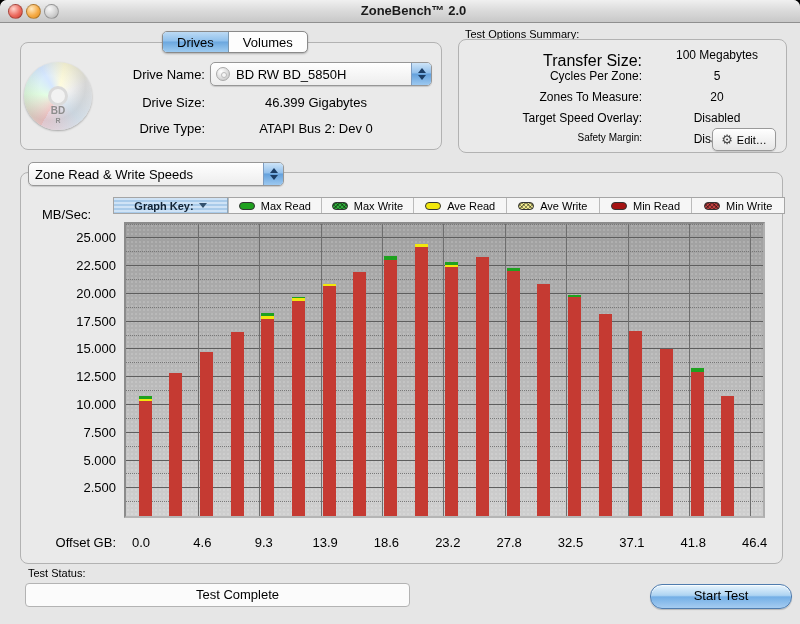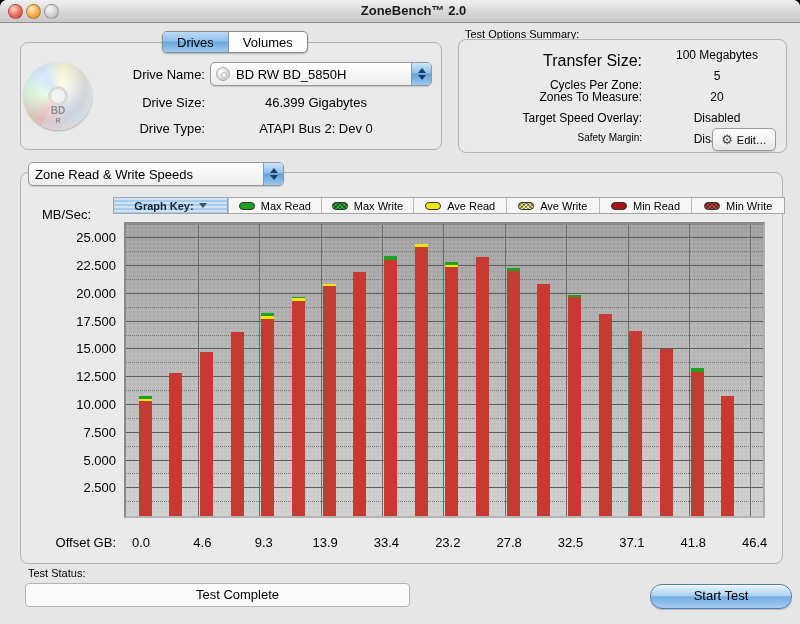--- a/index.html
+++ b/index.html
@@ -179,21 +179,21 @@
   <div class="label" style="left:95px;top:95px;width:110px;">Drive Size:</div>
   <div class="value" style="left:216px;top:95px;width:200px;">46.399 Gigabytes</div>
   <div class="label" style="left:95px;top:121px;width:110px;">Drive Type:</div>
   <div class="value" style="left:216px;top:121px;width:200px;">ATAPI Bus 2: Dev 0</div>
 
   <div class="section-title" style="left:465px;top:28px;">Test Options Summary:</div>
   <div class="panel" style="left:458px;top:39px;width:327px;height:112px;"></div>
   <div id="test-options-rows">
       <div class="label" style="left: 470px; top: 52px; width: 172px; font-size: 16px;">Transfer Size:</div>
       <div class="value" style="left: 652px; top: 48px; width: 130px; font-size: 12px;">100 Megabytes</div>
-      <div class="label" style="left: 470px; top: 69px; width: 172px; font-size: 12px; margin-top: 9px;">Cycles Per Zone:</div>
+      <div class="label" style="left: 470px; top: 69px; width: 172px; font-size: 12px;">Cycles Per Zone:</div>
       <div class="value" style="left: 652px; top: 69px; width: 130px; font-size: 12px;">5</div>
       <div class="label" style="left: 470px; top: 90px; width: 172px; font-size: 12px;">Zones To Measure:</div>
       <div class="value" style="left: 652px; top: 90px; width: 130px; font-size: 12px;">20</div>
       <div class="label" style="left: 470px; top: 111px; width: 172px; font-size: 12px;">Target Speed Overlay:</div>
       <div class="value" style="left: 652px; top: 111px; width: 130px; font-size: 12px;">Disabled</div>
       <div class="label" style="left: 470px; top: 132px; width: 172px; font-size: 10px;">Safety Margin:</div>
       <div class="value" style="left: 652px; top: 132px; width: 130px; font-size: 12px;">Disabled</div>
     </div>
   <div class="edit-btn">
     <span class="gear">⚙</span>
@@ -349,21 +349,21 @@
         <div class="bar-seg" style="left: 595.42px; width: 13px; height: 120px; background: rgb(242, 231, 12);"></div>
         <div class="bar-seg" style="left: 595.42px; width: 13px; height: 120px; background: rgb(197, 58, 50);"></div>
       </div>
   </div>
   <div class="xlabel-title">Offset GB:</div>
   <div class="xlabels" id="xlabels">
       <div class="xtick" style="left: 15px;">0.0</div>
       <div class="xtick" style="left: 76.36px;">4.6</div>
       <div class="xtick" style="left: 137.72px;">9.3</div>
       <div class="xtick" style="left: 199.08px;">13.9</div>
-      <div class="xtick" style="left: 260.44px;">33.4</div>
+      <div class="xtick" style="left: 260.44px;">18.6</div>
       <div class="xtick" style="left: 321.8px;">23.2</div>
       <div class="xtick" style="left: 383.16px;">27.8</div>
       <div class="xtick" style="left: 444.52px;">32.5</div>
       <div class="xtick" style="left: 505.88px;">37.1</div>
       <div class="xtick" style="left: 567.24px;">41.8</div>
       <div class="xtick" style="left: 628.6px;">46.4</div>
     </div>
 
   <div class="status-label">Test Status:</div>
   <div class="status-box">Test Complete</div>

